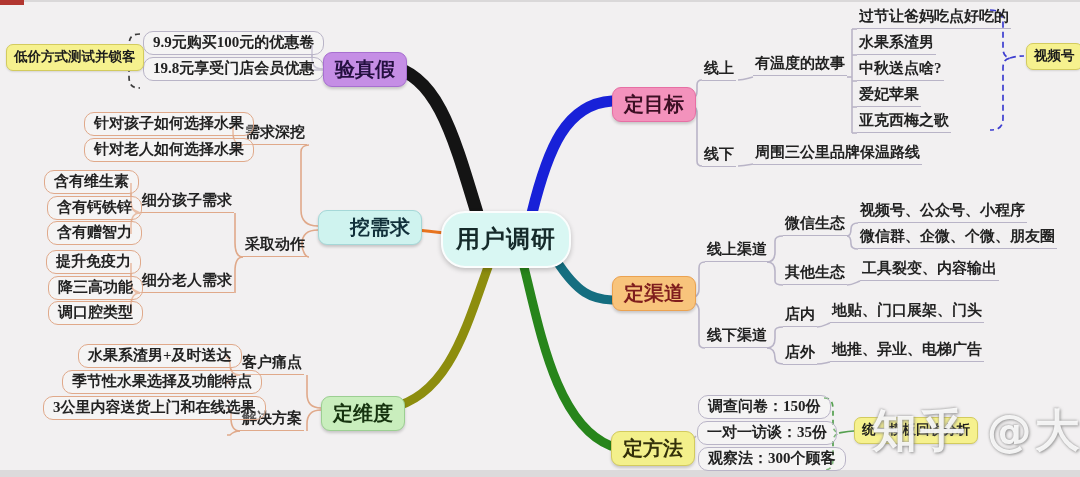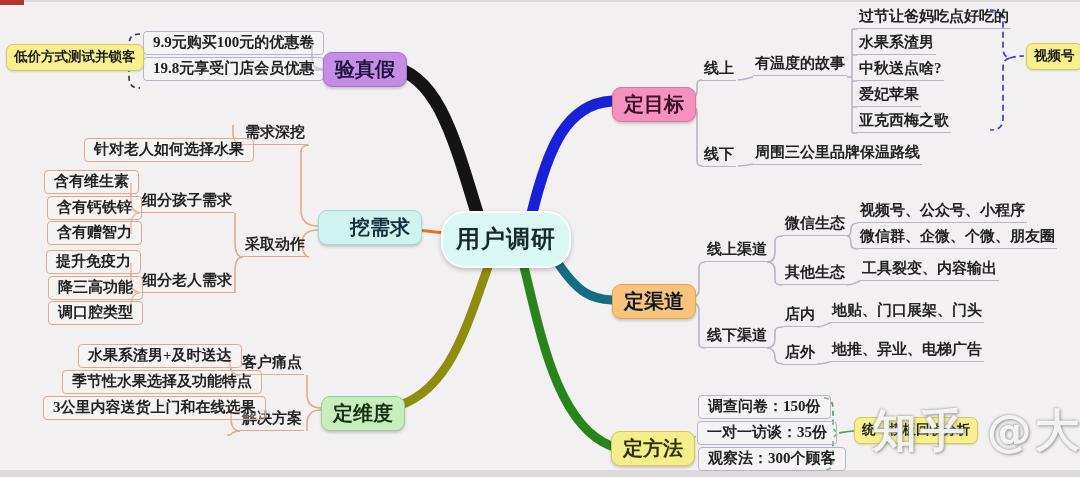--- a/index.html
+++ b/index.html
@@ -7,21 +7,21 @@
     position:relative;width:1080px;height:477px;overflow:hidden;
     background:#f2f0f1;
     font-family:"DejaVu Sans","Liberation Sans",sans-serif;
     color:#222;
   }
   .stage svg{position:absolute;left:0;top:0;z-index:1;pointer-events:none;}
   .txt{position:absolute;z-index:2;white-space:nowrap;line-height:1;font-weight:bold;}
   .leaf{font-size:15px;padding:3px 2px 4px;font-family:Liberation Serif, serif;}
   .ul-gray{border-bottom:1.6px solid #b9b4c7;}
   .ul-peach{border-bottom:1.6px solid #e0a98a;}
-  .boxed{border-radius:4px;padding:3px 9px 4px;background:rgba(255,255,255,0.25);}
+  .boxed{border-radius:10px;padding:3px 9px 4px;background:rgba(255,255,255,0.25);}
   .box-gray{border:1.6px solid #b9b4c7;}
   .box-peach{border:1.6px solid #e0a98a;}
   .node{
     position:absolute;z-index:3;white-space:nowrap;line-height:1;
     font-weight:bold;font-size:20px;border-radius:9px;padding:6px 11px 7px;
     box-shadow:0 2px 3px rgba(0,0,0,0.18);
   }
   .center-node{
     position:absolute;z-index:3;white-space:nowrap;line-height:1;
     font-weight:bold;font-size:24px;letter-spacing:1px;
@@ -135,20 +135,21 @@
 
   <div class="center-node" style="left:441px;top:211px;">用户调研</div>
 
   <div class="node" style="left:323px;top:52px;background:#c58ee5;border:1.5px solid #a76fd0;color:#241040;">验真假</div>
   <div class="txt leaf boxed box-gray" style="left:143px;top:31px;">9.9元购买100元的优惠卷</div>
   <div class="txt leaf boxed box-gray" style="left:143px;top:57px;">19.8元享受门店会员优惠</div>
   <div class="callout" style="left:6px;top:44px;">低价方式测试并锁客</div>
 
   <div class="node" style="left:318px;top:210px;background:#cff3ef;border:1.5px solid #a5d8d8;color:#11303a;padding-left:31px;">挖需求</div>
   <div class="txt leaf ul-peach" style="left:243px;top:122px;">需求深挖</div>
+  <div class="txt leaf boxed box-peach" style="left:84px;top:112px;">针对孩子如何选择水果</div>
   <div class="txt leaf boxed box-peach" style="left:84px;top:138px;">针对老人如何选择水果</div>
   <div class="txt leaf ul-peach" style="left:243px;top:234px;">采取动作</div>
   <div class="txt leaf ul-peach" style="left:140px;top:190px;">细分孩子需求</div>
   <div class="txt leaf boxed box-peach" style="left:47px;top:196px;">含有钙铁锌</div>
   <div class="txt leaf boxed box-peach" style="left:44px;top:170px;">含有维生素</div>
   <div class="txt leaf boxed box-peach" style="left:47px;top:221px;">含有赠智力</div>
   <div class="txt leaf ul-peach" style="left:140px;top:270px;">细分老人需求</div>
   <div class="txt leaf boxed box-peach" style="left:46px;top:250px;">提升免疫力</div>
   <div class="txt leaf boxed box-peach" style="left:48px;top:276px;">降三高功能</div>
   <div class="txt leaf boxed box-peach" style="left:48px;top:301px;">调口腔类型</div>
@@ -165,21 +166,21 @@
   <div class="txt leaf ul-gray" style="left:753px;top:53px;">有温度的故事</div>
   <div class="txt leaf ul-gray" style="left:857px;top:6px;">过节让爸妈吃点好吃的</div>
   <div class="txt leaf ul-gray" style="left:857px;top:32px;">水果系渣男</div>
   <div class="txt leaf ul-gray" style="left:857px;top:58px;">中秋送点啥?</div>
   <div class="txt leaf ul-gray" style="left:857px;top:84px;">爱妃苹果</div>
   <div class="txt leaf ul-gray" style="left:857px;top:110px;">亚克西梅之歌</div>
   <div class="callout" style="left:1026px;top:43px;">视频号</div>
   <div class="txt leaf ul-gray" style="left:702px;top:144px;">线下</div>
   <div class="txt leaf ul-gray" style="left:753px;top:142px;">周围三公里品牌保温路线</div>
 
-  <div class="node" style="left:612px;top:284px;background:#f8c47c;border:1.5px solid #eba251;color:#0f172a;">定渠道</div>
+  <div class="node" style="left:612px;top:276px;background:#f8c47c;border:1.5px solid #eba251;color:#7f1d1d;">定渠道</div>
   <div class="txt leaf ul-gray" style="left:705px;top:239px;">线上渠道</div>
   <div class="txt leaf ul-gray" style="left:783px;top:213px;">微信生态</div>
   <div class="txt leaf ul-gray" style="left:858px;top:200px;">视频号、公众号、小程序</div>
   <div class="txt leaf ul-gray" style="left:858px;top:226px;">微信群、企微、个微、朋友圈</div>
   <div class="txt leaf ul-gray" style="left:783px;top:262px;">其他生态</div>
   <div class="txt leaf ul-gray" style="left:860px;top:258px;">工具裂变、内容输出</div>
   <div class="txt leaf ul-gray" style="left:705px;top:325px;">线下渠道</div>
   <div class="txt leaf ul-gray" style="left:783px;top:304px;">店内</div>
   <div class="txt leaf ul-gray" style="left:830px;top:300px;">地贴、门口展架、门头</div>
   <div class="txt leaf ul-gray" style="left:783px;top:342px;">店外</div>

